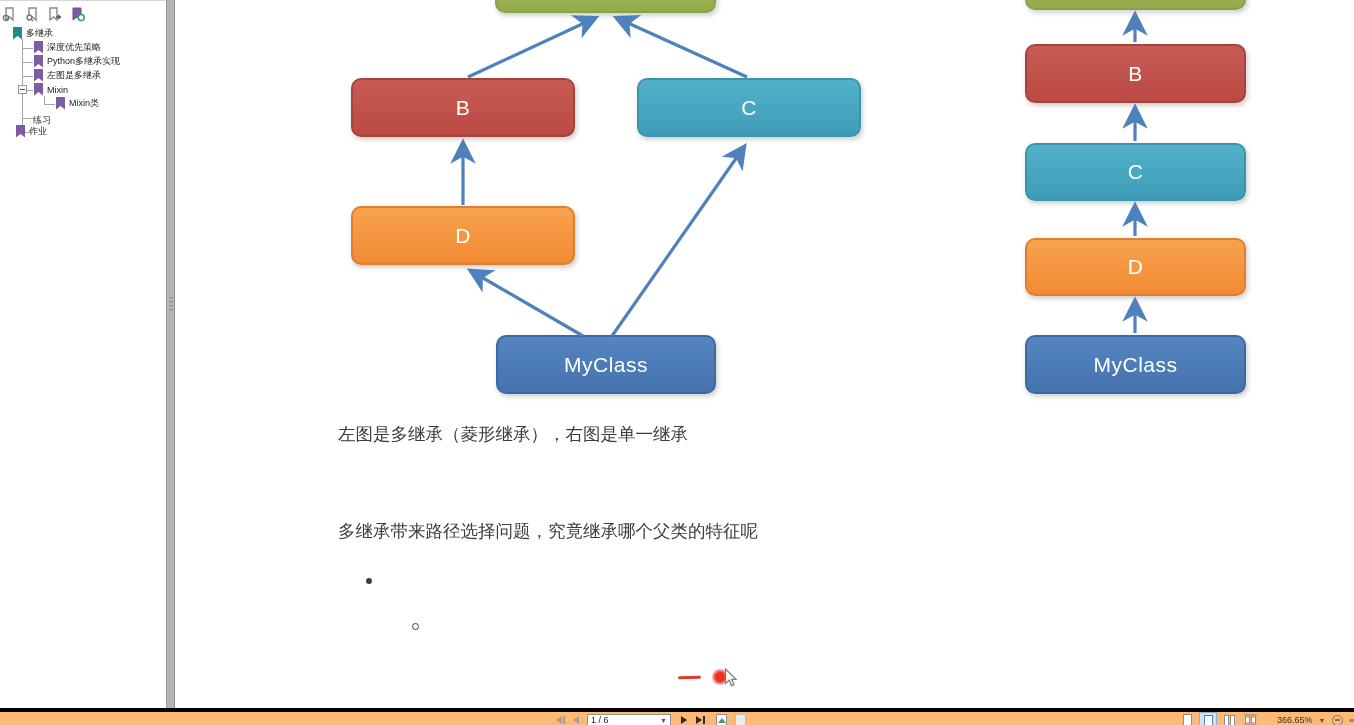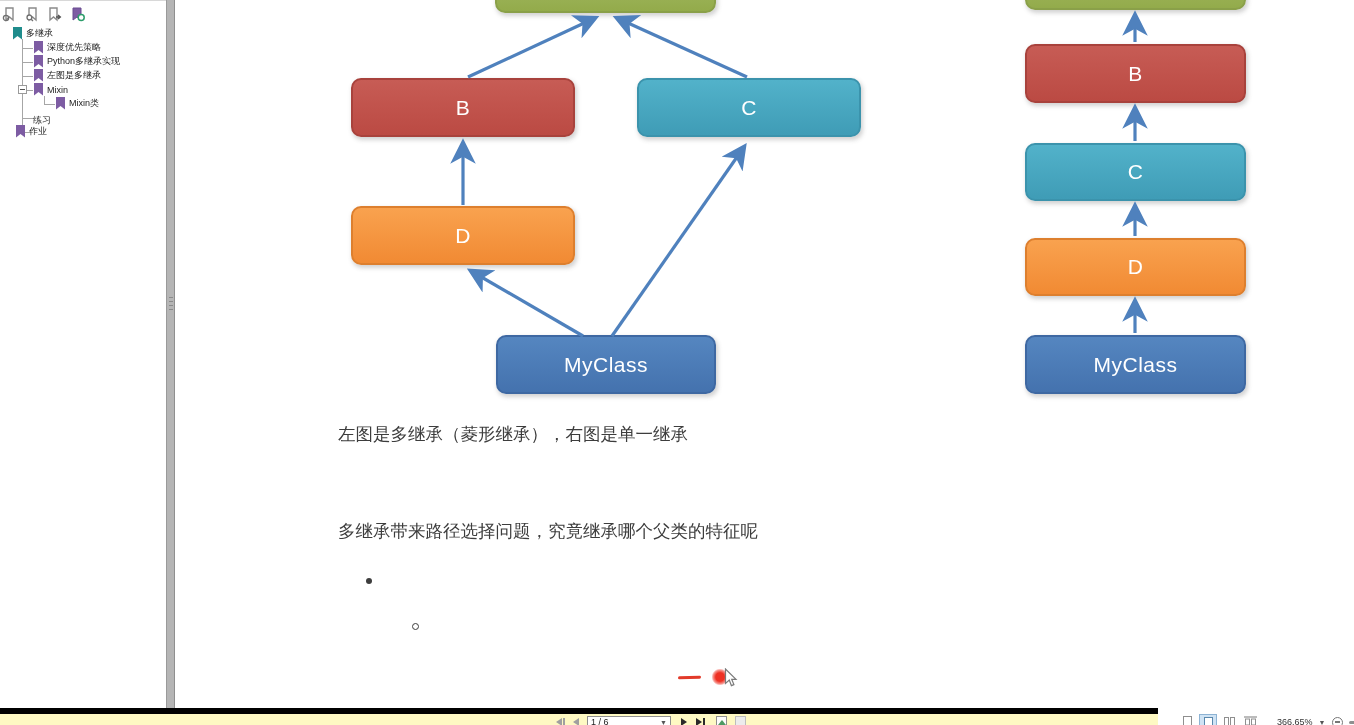--- a/index.html
+++ b/index.html
@@ -42,22 +42,22 @@
   .para { position:absolute; font-size:17.5px; color:#3d3d3d; white-space:nowrap; }
   .bullet-dot { position:absolute; width:6px; height:6px; border-radius:50%; background:#3d3d3d; }
   .bullet-circle { position:absolute; width:7px; height:7px; border-radius:50%; border:1.6px solid #3d3d3d; background:#fff; }
 
   .red-underline { position:absolute; width:23px; height:3px; background:#e23a2a; border-radius:2px; transform:rotate(-2deg); }
   .laser-dot { position:absolute; width:16px; height:16px;
                background:radial-gradient(circle,#ee3124 0 38%,rgba(238,49,36,.5) 62%,rgba(238,49,36,0) 75%); }
   #cursor { position:absolute; }
 
   
-  #statusbar { position:absolute; left:0; top:708px; width:1158px; height:17px;
-               background:#fef9c3; border-top:6px solid #000000; }
+  #statusbar { position:absolute; left:0; top:708px; width:1354px; height:17px;
+               background:#fdba74; border-top:4px solid #000000; }
   .sb-center { position:absolute; left:556px; top:0; height:16px; display:flex; align-items:center; }
   .sb-right  { position:absolute; left:1179px; top:0; height:16px; display:flex; align-items:center; }
   .sb-btn { display:flex; align-items:center; justify-content:center; height:14px; cursor:pointer; }
   .tri-l { width:0; height:0; border-top:4px solid transparent; border-bottom:4px solid transparent; border-right:6px solid #a0a0a0; }
   .tri-r { width:0; height:0; border-top:4px solid transparent; border-bottom:4px solid transparent; border-left:6px solid #2a2a2a; }
   .vbar-g { width:2px; height:8px; background:#a0a0a0; margin-left:1px; }
   .vbar-d { width:2px; height:8px; background:#2a2a2a; margin-left:1px; }
   .pagebox { width:84px; height:12px; background:#fff; border:1px solid #8f8f8f; margin:0 10px 0 8px;
              display:flex; align-items:center; font-size:9px; color:#222; padding:0 3px; cursor:text; }
   .pagebox .caret { margin-left:auto; font-size:7px; color:#555; }

